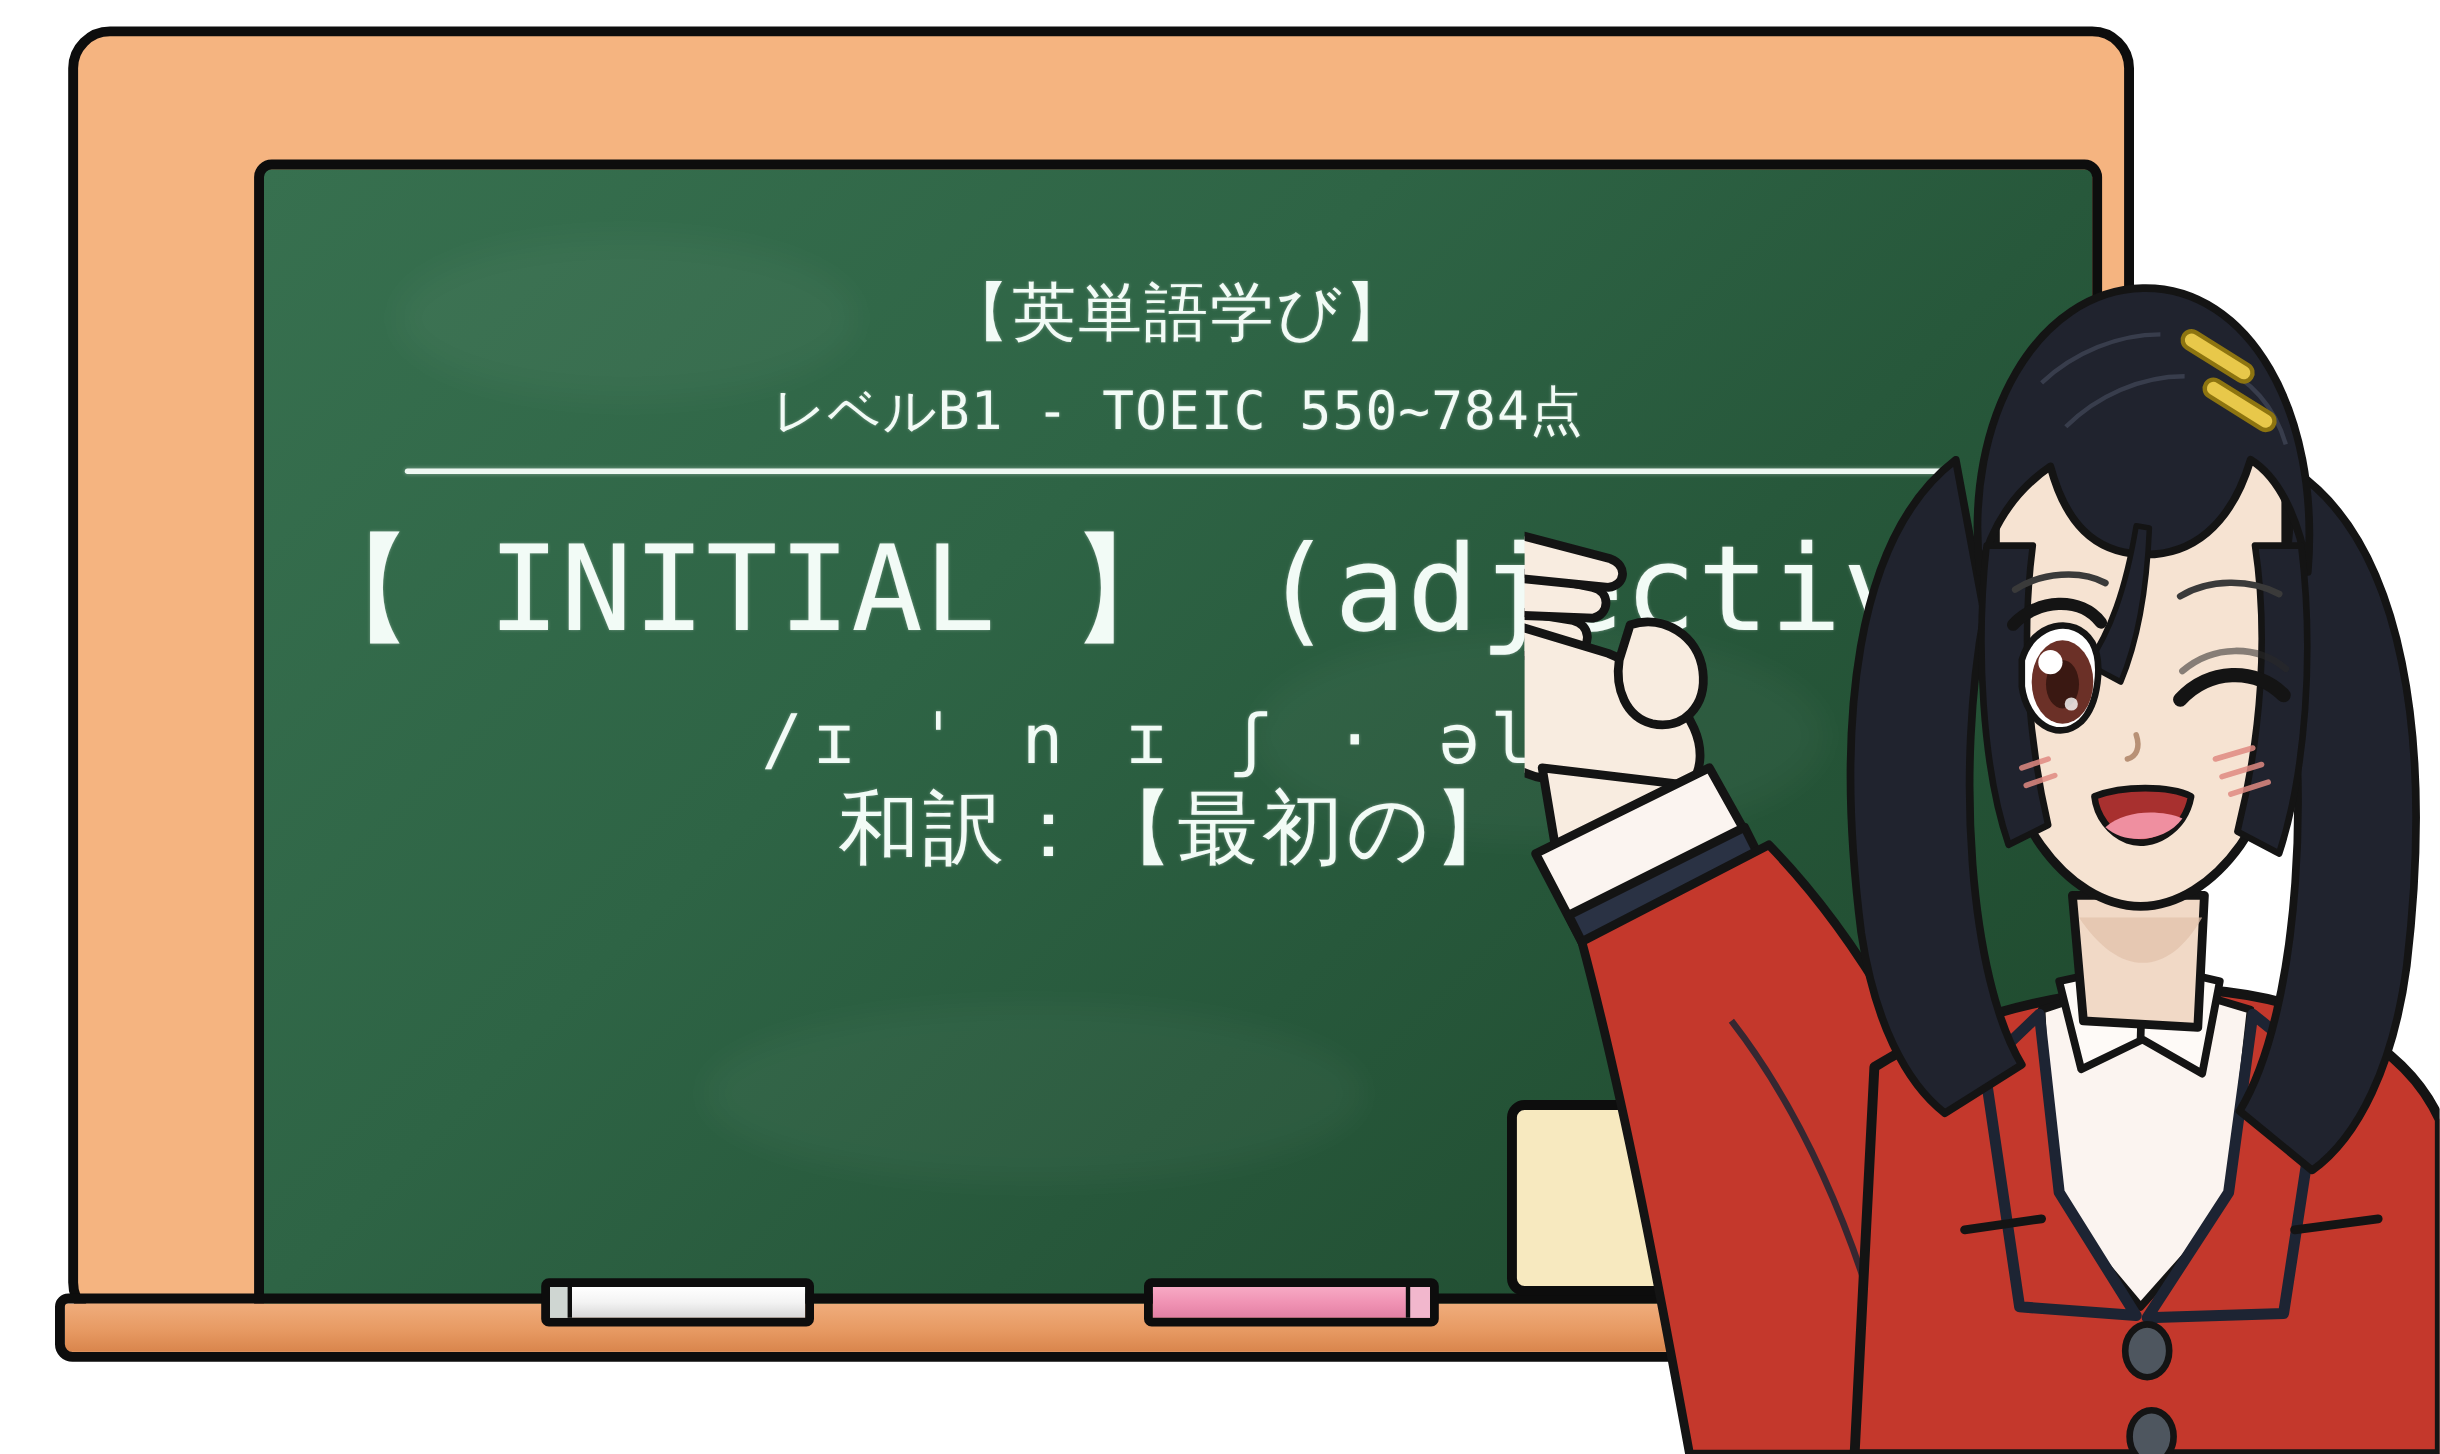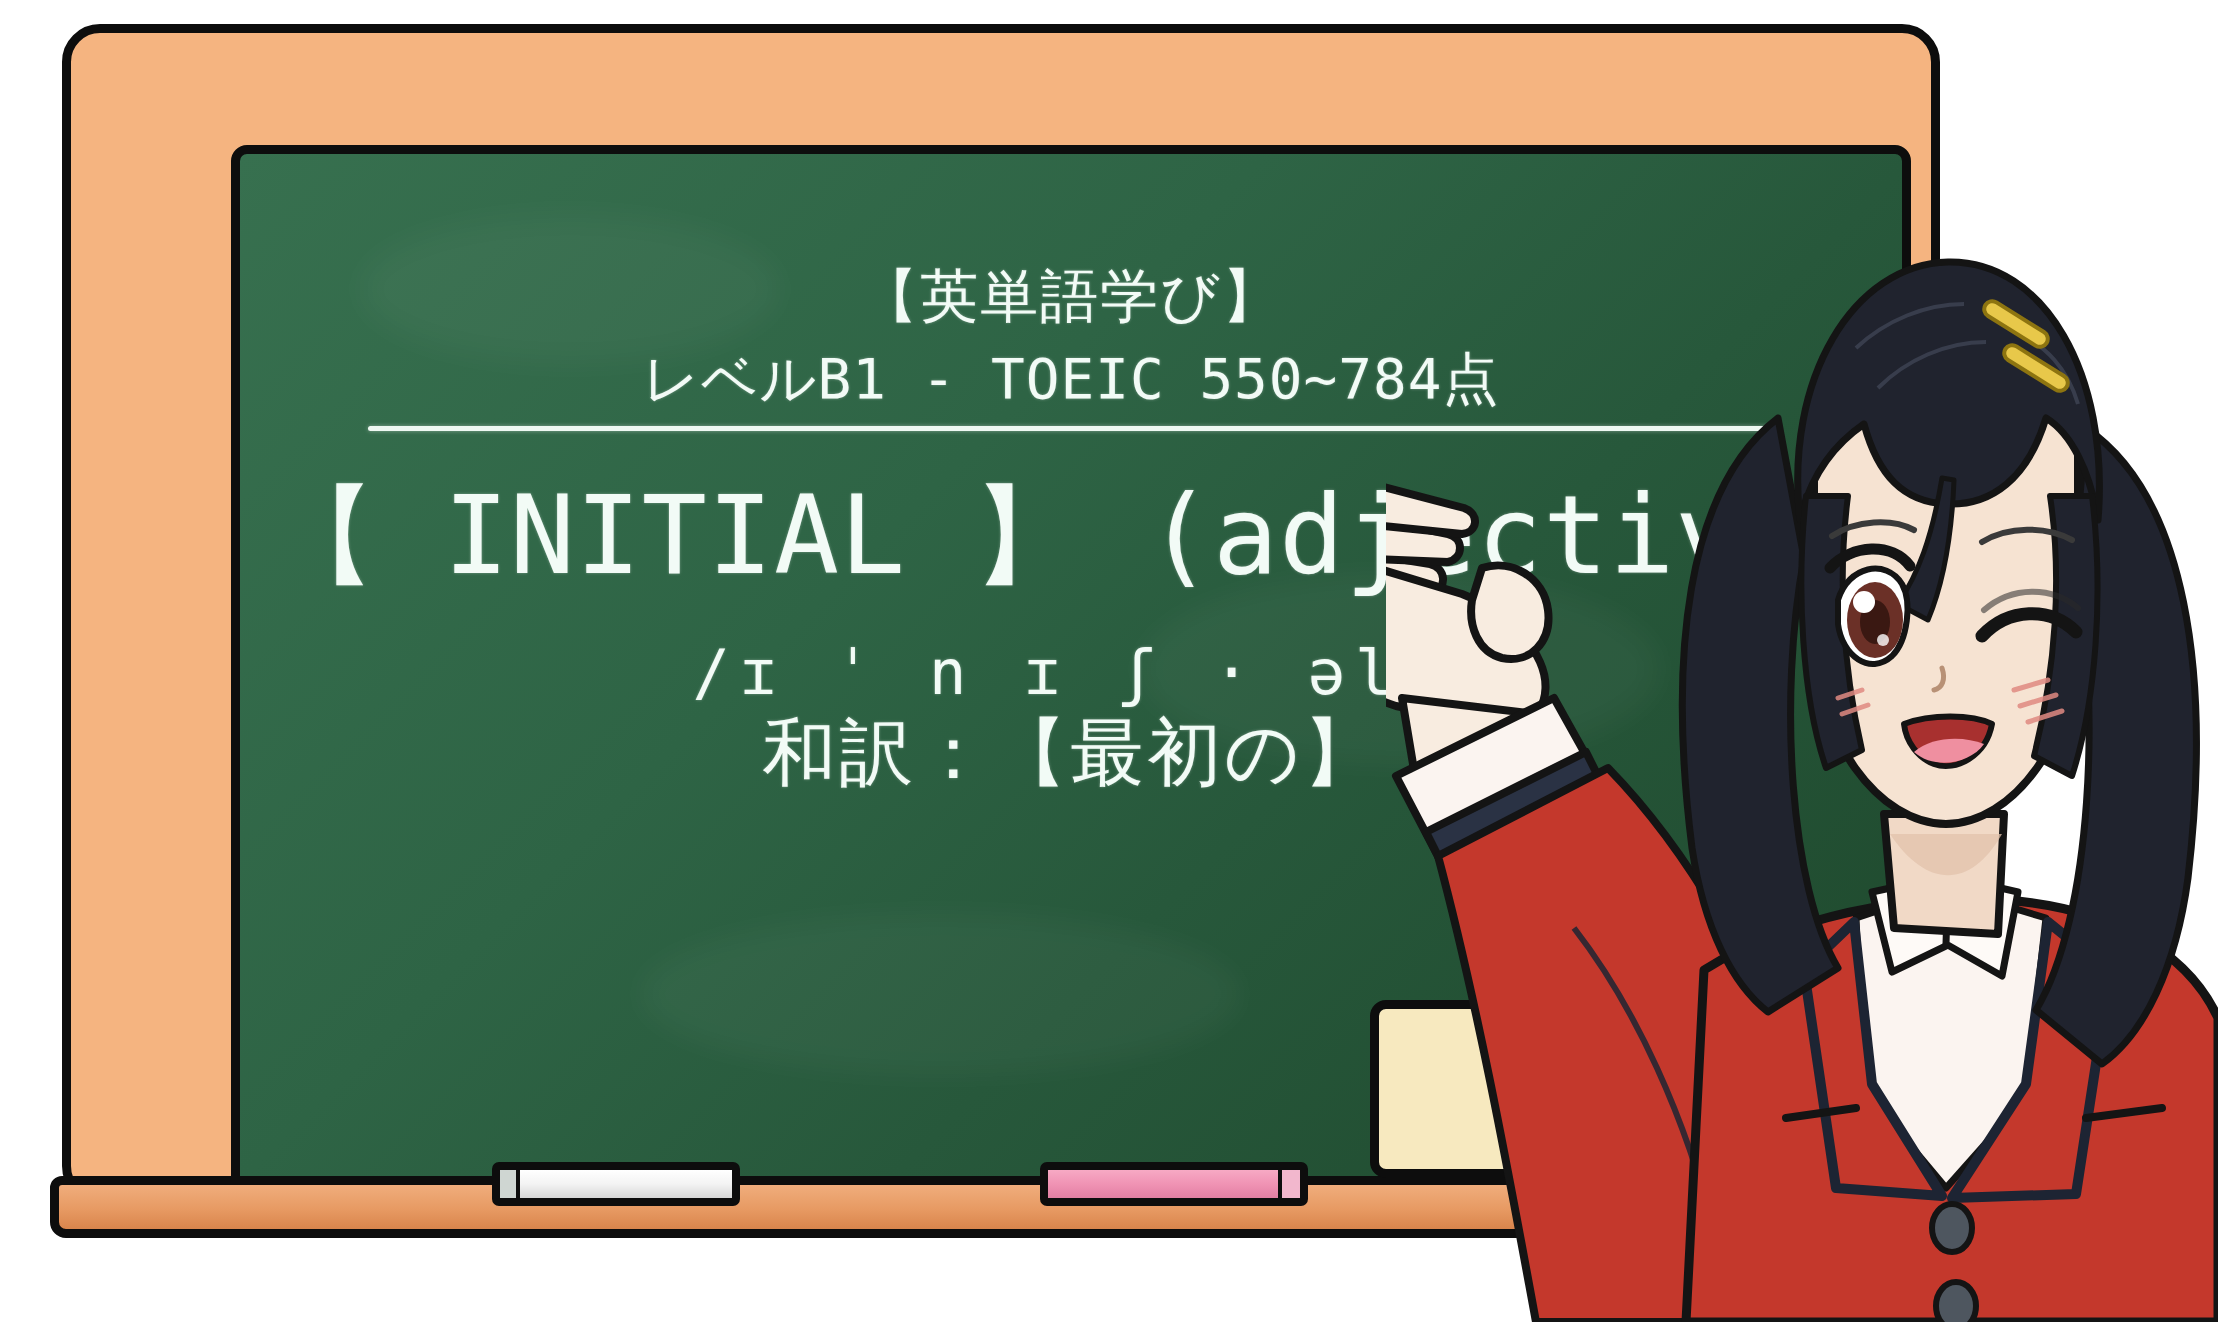--- a/index.html
+++ b/index.html
@@ -143,25 +143,24 @@
     text-shadow: 0 0 3px rgba(255,255,255,0.35);
     font-family: "DejaVu Sans Mono", "Liberation Mono", monospace;
     white-space: nowrap;
   }
 
   .line-title {
     top: 92px;
     font-size: 58px;
     font-family: "DejaVu Sans", "Liberation Sans", sans-serif;
     letter-spacing: 2px;
-    margin-top: 12px;
   }
   .line-level {
     top: 188px;
-    font-size: 56px;
+    font-size: 48px;
     letter-spacing: 1px;
   }
   .divider {
     position: absolute;
     left: 128px;
     top: 272px;
     width: 1406px;
     height: 5px;
     background: #eef8f2;
     border-radius: 3px;

